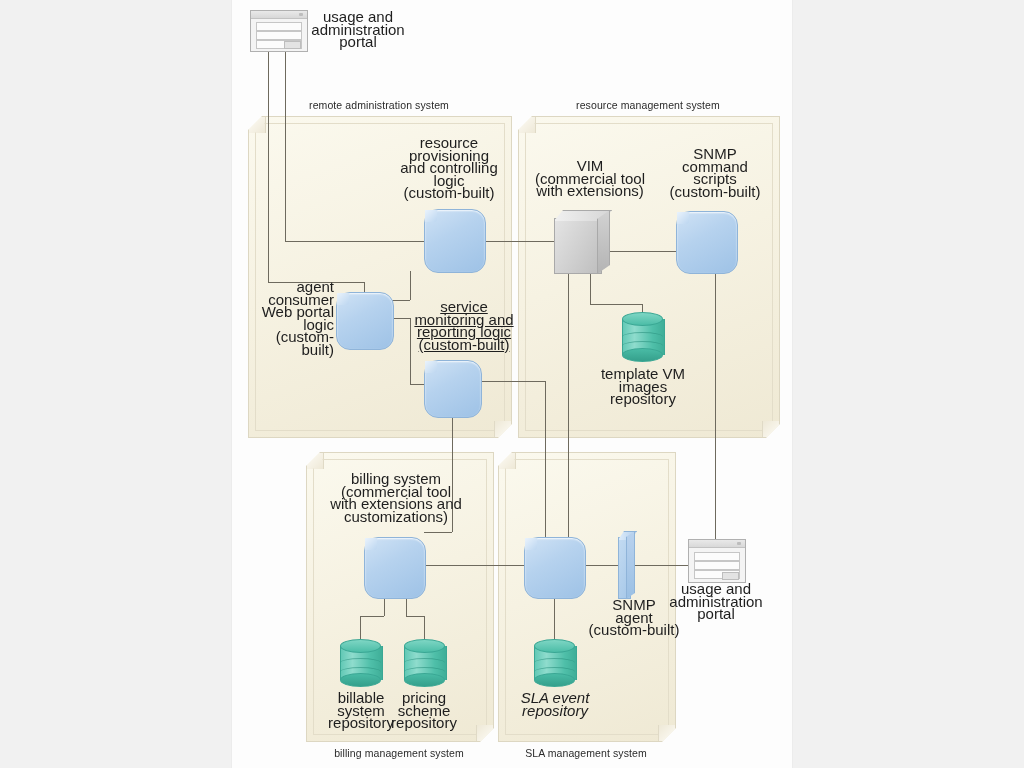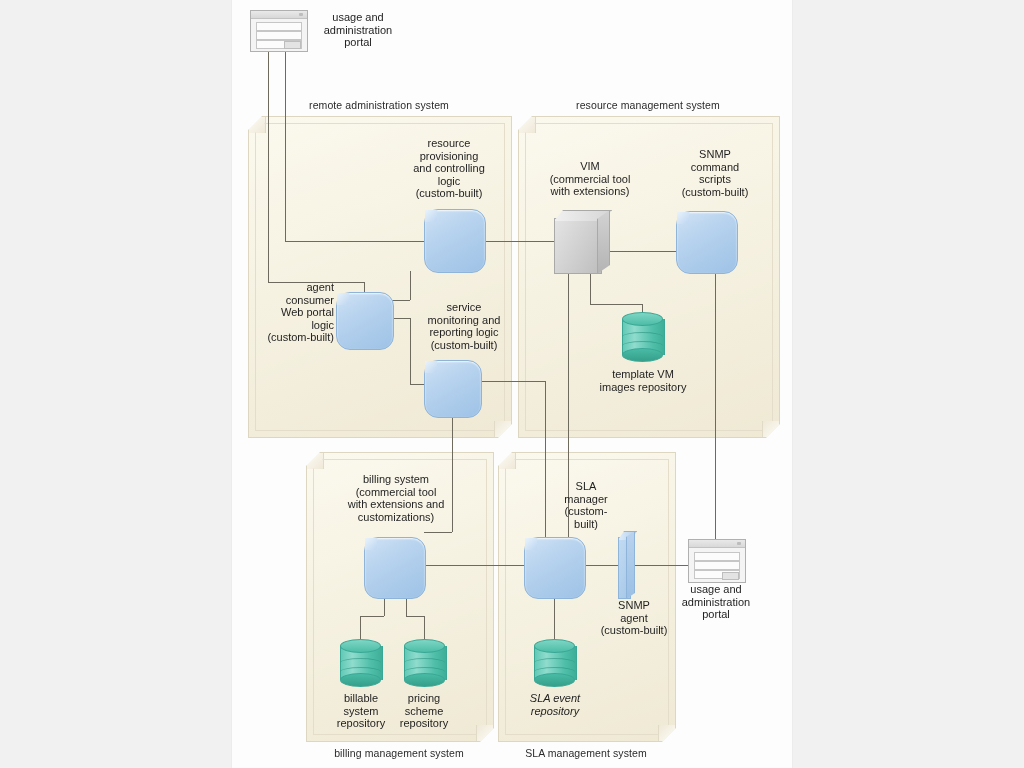--- a/index.html
+++ b/index.html
@@ -76,21 +76,21 @@
   .portal .tdot{position:absolute;right:4px;top:2px;width:4px;height:3px;background:#bdbdbd;border-radius:1px;}
   .portal .fld{position:absolute;left:5px;right:5px;height:7px;background:#fcfcfc;border:1px solid #c6c6c6;}
   .portal .btn{position:absolute;right:6px;bottom:4px;width:15px;height:6px;
         background:#e3e3e3;border:1px solid #bdbdbd;}
 
   
   .ln{position:absolute;background:#6e6a5e;}
   .lh{height:1px;}
   .lv{width:1px;}
 
-  .cap{position:absolute;font-size:11px;line-height:12.6px;color:#1e1e1e;text-align:center;}
+  .cap{position:absolute;font-size:15px;line-height:12.6px;color:#1e1e1e;text-align:center;}
   .cap-l{text-align:right;}
 </style>
 </head>
 <body>
 
 <div id="canvas">
 <div id="page">
 
   <div class="panel" style="left:16px;top:116px;width:262px;height:320px;">
     <div class="bevel-tl"></div>
@@ -193,21 +193,21 @@
 
   <div class="cap cap-l" style="left:22px;top:281px;width:80px;">
     <div>agent</div>
     <div>consumer</div>
     <div>Web portal</div>
     <div>logic</div>
     <div>(custom-built)</div>
   </div>
   <div class="node" style="left:104px;top:292px;width:56px;height:56px;"></div>
 
-  <div class="cap" style="left:178px;top:301px;width:108px;">
+  <div class="cap" style="left:178px;top:301px;width:108px;text-decoration:underline;">
     <div>service</div>
     <div>monitoring and</div>
     <div>reporting logic</div>
     <div>(custom-built)</div>
   </div>
   <div class="node" style="left:192px;top:360px;width:56px;height:56px;"></div>
 
   <div class="cap" style="left:300px;top:160px;width:116px;">
     <div>VIM</div>
     <div>(commercial tool</div>
@@ -266,26 +266,20 @@
     <div class="rib" style="top:28px;"></div>
     <div class="bot"></div>
     <div class="top"></div>
   </div>
   <div class="cap" style="left:153px;top:692px;width:78px;">
     <div>pricing</div>
     <div>scheme</div>
     <div>repository</div>
   </div>
 
-  <div class="cap" style="left:316px;top:480px;width:76px;">
-    <div>SLA</div>
-    <div>manager</div>
-    <div>(custom-</div>
-    <div>built)</div>
-  </div>
   <div class="node" style="left:292px;top:537px;width:60px;height:60px;"></div>
 
   <div class="bar" style="left:386px;top:531px;width:17px;height:66px;">
     <div class="bface"></div>
     <div class="btop"></div>
     <div class="bside"></div>
   </div>
   <div class="cap" style="left:350px;top:599px;width:104px;">
     <div>SNMP</div>
     <div>agent</div>

